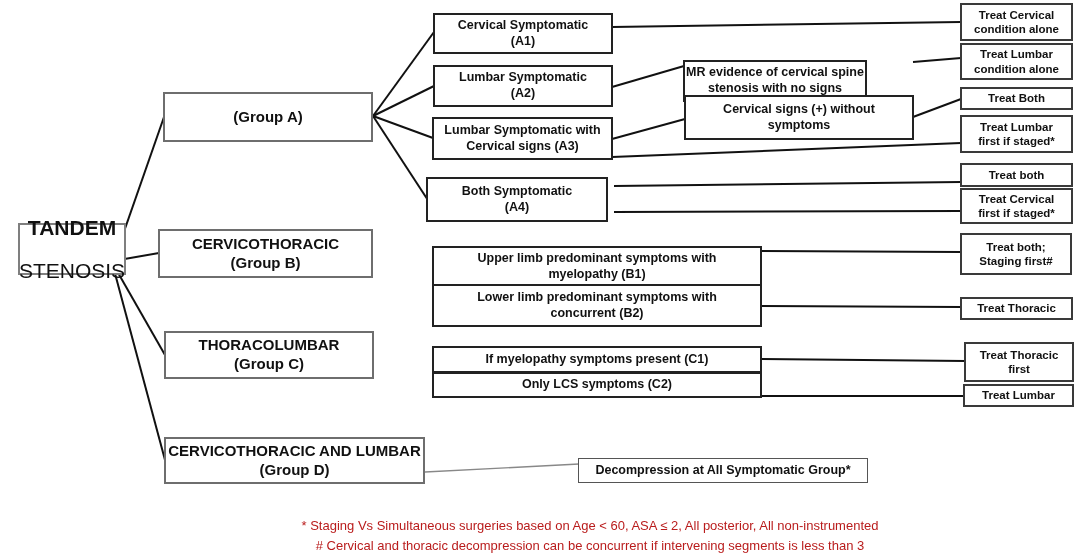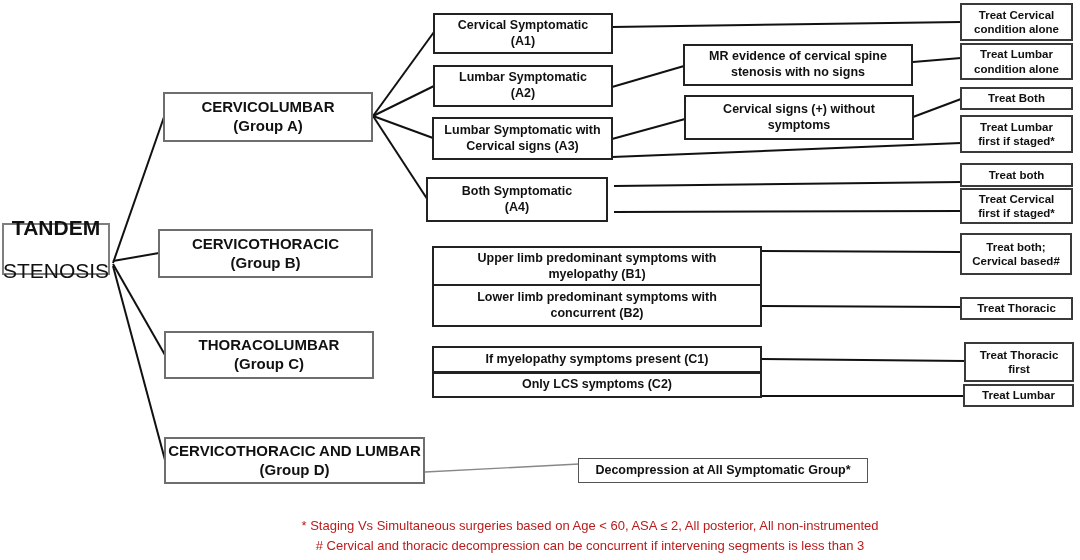--- a/index.html
+++ b/index.html
@@ -86,27 +86,26 @@
     <line x1="614" y1="212" x2="961" y2="211" stroke="#111" stroke-width="2"></line>
 
     <line x1="762" y1="251" x2="961" y2="252" stroke="#111" stroke-width="2"></line>
     <line x1="762" y1="306" x2="961" y2="307" stroke="#111" stroke-width="2"></line>
     <line x1="762" y1="359" x2="965" y2="361" stroke="#111" stroke-width="2"></line>
     <line x1="762" y1="396" x2="964" y2="396" stroke="#111" stroke-width="2"></line>
 
     <line x1="425" y1="472" x2="579" y2="464" stroke="#888" stroke-width="1.4"></line>
   </svg>
 
-  <div class="box root" style="left:2px;top:223px;width:108px;height:52px">
+  <div class="box root" style="left:18px;top:223px;width:108px;height:52px">
     <span class="rline1">TANDEM</span>
     <span class="rline2">STENOSIS</span>
   </div>
 
   <div class="box group" style="left:163px;top:92px;width:210px;height:50px">
-    <span>CERVICOLUMBAR</span>
     <span>(Group A)</span>
   </div>
   <div class="box group" style="left:158px;top:229px;width:215px;height:49px">
     <span>CERVICOTHORACIC</span>
     <span>(Group B)</span>
   </div>
   <div class="box group" style="left:164px;top:331px;width:210px;height:48px">
     <span>THORACOLUMBAR</span>
     <span>(Group C)</span>
   </div>
@@ -140,21 +139,21 @@
     <span>Lower limb predominant symptoms with</span>
     <span>concurrent (B2)</span>
   </div>
   <div class="box node" style="left:432px;top:346px;width:330px;height:27px">
     <span>If myelopathy symptoms present (C1)</span>
   </div>
   <div class="box node" style="left:432px;top:372px;width:330px;height:26px">
     <span>Only LCS symptoms (C2)</span>
   </div>
 
-  <div class="box mid" style="left:683px;top:44px;width:230px;height:42px">
+  <div class="box mid" style="left:683px;top:60px;width:184px;height:42px">
     <span>MR evidence of cervical spine</span>
     <span>stenosis with no signs</span>
   </div>
   <div class="box mid" style="left:684px;top:95px;width:230px;height:45px">
     <span>Cervical signs (+) without</span>
     <span>symptoms</span>
   </div>
 
   <div class="box outcome" style="left:960px;top:3px;width:113px;height:38px">
     <span>Treat Cervical</span>
@@ -173,21 +172,21 @@
   </div>
   <div class="box outcome" style="left:960px;top:163px;width:113px;height:24px">
     <span>Treat both</span>
   </div>
   <div class="box outcome" style="left:960px;top:188px;width:113px;height:36px">
     <span>Treat Cervical</span>
     <span>first if staged*</span>
   </div>
   <div class="box outcome" style="left:960px;top:233px;width:112px;height:42px">
     <span>Treat both;</span>
-    <span>Cervical based#</span>
+    <span>Staging first#</span>
   </div>
   <div class="box outcome" style="left:960px;top:297px;width:113px;height:23px">
     <span>Treat Thoracic</span>
   </div>
   <div class="box outcome" style="left:964px;top:342px;width:110px;height:40px">
     <span>Treat Thoracic</span>
     <span>first</span>
   </div>
   <div class="box outcome" style="left:963px;top:384px;width:111px;height:23px">
     <span>Treat Lumbar</span>

